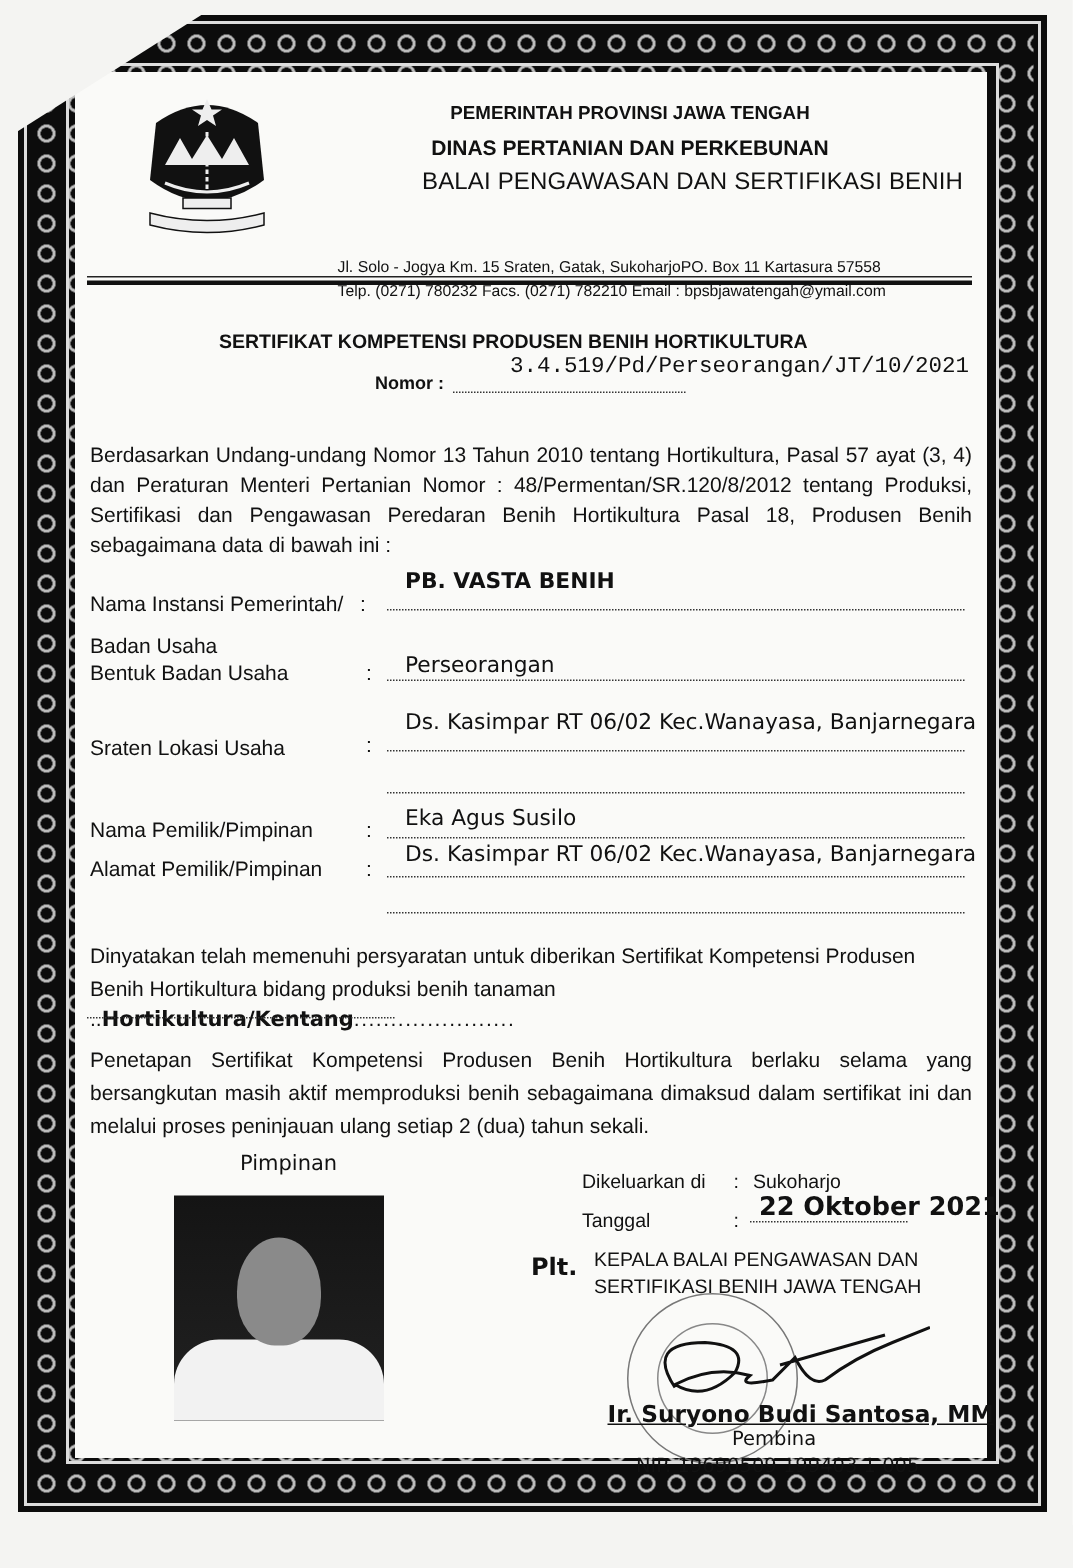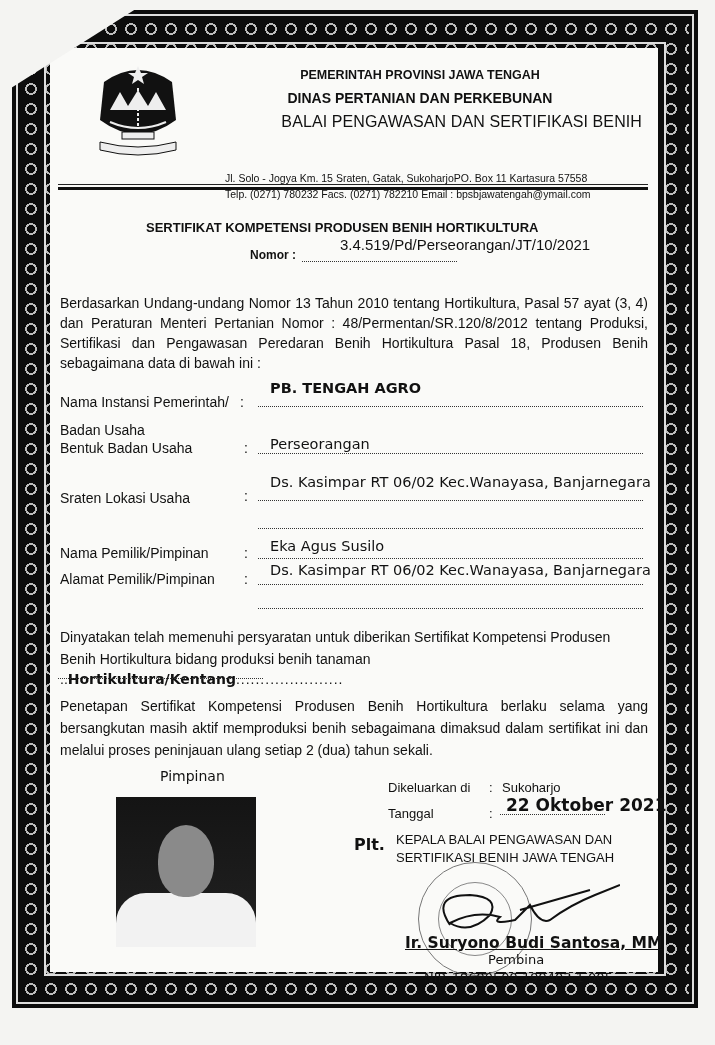--- a/index.html
+++ b/index.html
@@ -19,21 +19,21 @@
     .h2 { top:90px; font-size:14px; }
     .h3 { top:113px; font-size:16px; left:222px; width:420px; text-align:right; font-weight:normal; letter-spacing:0.1px; }
     .addr { position:absolute; left:225px; font-size:10.5px;margin-top:32px; }
     .a1 { top:140px; } .a2 { top:156px; }
     .rule { position:absolute; left:58px; width:590px; top:184px; border-top:1px solid #222; }
     .rule2 { position:absolute; left:58px; width:590px; top:187px; border-top:3px solid #111; }
     .title { position:absolute; left:146px; top:220px; font-size:13px; font-weight:bold; }
     .nomor-label { position:absolute; left:250px; top:248px; font-size:12px; font-weight:bold; }
     .dots { border-bottom:1.5px dotted #333; }
     .nomor-dots { position:absolute; left:302px; top:248px; width:155px; height:13px; }
-    .nomor-val { position:absolute; left:340px; top:236px; font-size:15px; font-family:Liberation Sans, sans-serif; }
+    .nomor-val { position:absolute; left:340px; top:236px; font-size:15px; font-family:Liberation Mono, monospace; }
     .para { position:absolute; left:60px; width:588px; font-size:14px; line-height:20px; text-align:justify; }
     .p1 { top:293px; }
     .lbl { position:absolute; left:60px; font-size:14px; }
     .colon { position:absolute; left:244px; font-size:14px; }
     .line { position:absolute; left:258px; width:385px; height:10px; }
     .val { position:absolute; left:270px; font-size:14.5px; font-weight:bold; font-family:"DejaVu Sans", sans-serif; font-weight:normal; }
     .pimp { position:absolute; left:160px; top:768px; font-size:14px; font-family:"DejaVu Sans", sans-serif; }
     .photo { position:absolute; left:116px; top:797px; width:140px; height:150px; background:linear-gradient(#141414,#222); overflow:hidden; }
     .photo .face { position:absolute; left:42px; top:28px; width:56px; height:72px; border-radius:50% 50% 45% 45%; background:#8a8a8a; }
     .photo .shirt { position:absolute; left:0; bottom:0; width:140px; height:54px; background:#f2f2f2; border-radius:30px 30px 0 0; }
@@ -76,21 +76,21 @@
 <div class="title">SERTIFIKAT KOMPETENSI PRODUSEN BENIH HORTIKULTURA</div>
 <div class="nomor-label">Nomor :</div>
 <div class="nomor-dots dots"></div>
 <div class="nomor-val">3.4.519/Pd/Perseorangan/JT/10/2021</div>
 
 <div class="para p1">Berdasarkan Undang-undang Nomor 13 Tahun 2010 tentang Hortikultura, Pasal 57 ayat (3, 4) dan Peraturan Menteri Pertanian Nomor : 48/Permentan/SR.120/8/2012 tentang Produksi, Sertifikasi dan Pengawasan Peredaran Benih Hortikultura Pasal 18, Produsen Benih sebagaimana data di bawah ini :</div>
 
 <div class="lbl" style="top:394px">Nama Instansi Pemerintah/</div>
 <div class="lbl" style="top:422px">Badan Usaha</div>
 <div class="colon" style="top:394px;left:240px">:</div>
-<div class="val" style="top:380px;font-weight:bold">PB. TENGAH AGRO</div>
+<div class="val" style="top:380px;font-weight:bold">PB. VASTA BENIH</div>
 <div class="line dots" style="top:396px"></div>
 
 <div class="lbl" style="top:440px">Bentuk Badan Usaha</div>
 <div class="colon" style="top:440px">:</div>
 <div class="val" style="top:436px">Perseorangan</div>
 <div class="line dots" style="top:443px"></div>
 
 <div class="lbl" style="top:490px">Sraten Lokasi Usaha</div>
 <div class="colon" style="top:488px">:</div>
 <div class="val" style="top:474px">Ds. Kasimpar RT 06/02 Kec.Wanayasa, Banjarnegara</div>

